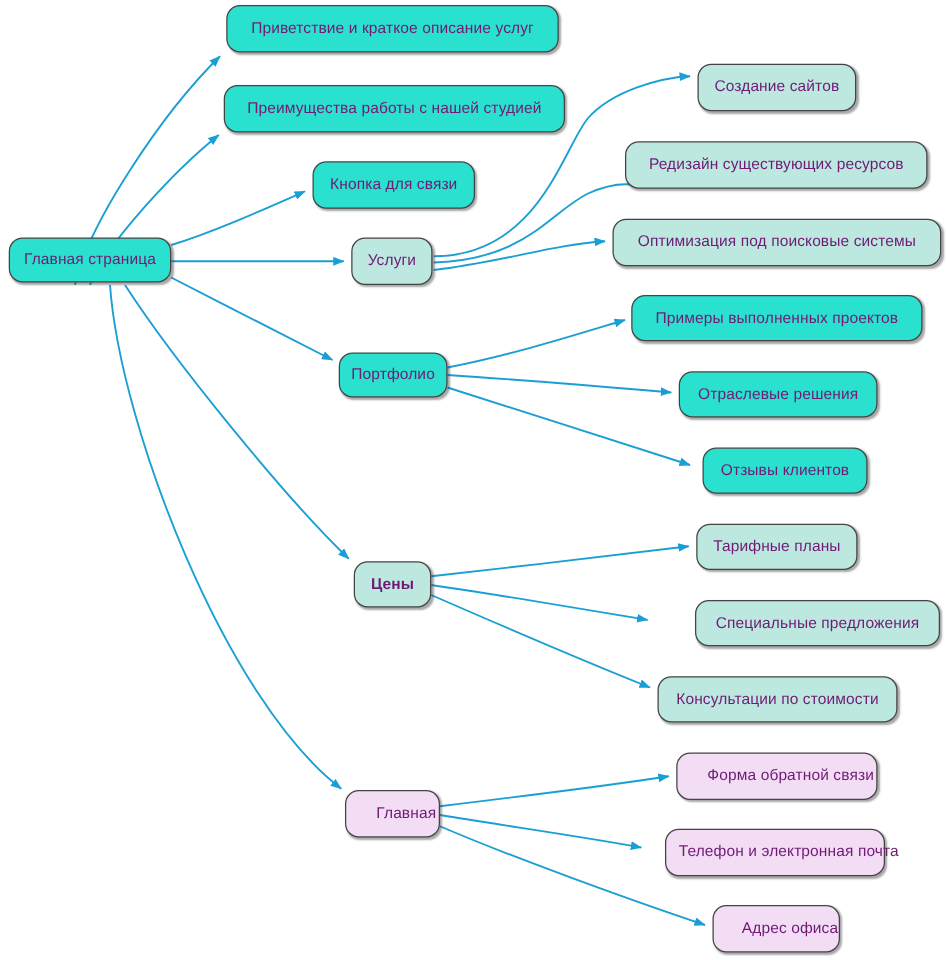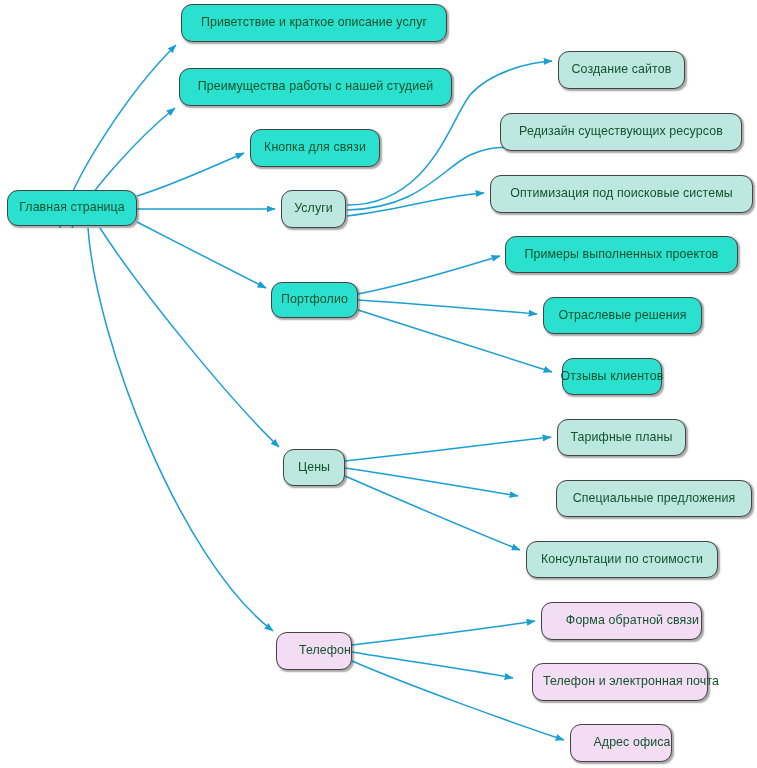--- a/index.html
+++ b/index.html
@@ -27,21 +27,21 @@
     height: 768px;
   }
   .node {
     position: absolute;
     box-sizing: border-box;
     display: flex;
     align-items: center;
     justify-content: center;
     border: 1.3px solid #444444;
     border-radius: 11px;
-    color: #14532d;
+    color: #701a75;
     font-size: 12.4px;
     line-height: 1.1;
     white-space: nowrap;
     letter-spacing: 0.1px;
     box-shadow: 1.5px 1.5px 1.6px rgba(60,60,60,0.45);
     z-index: 3;
   }
   .fill-teal   { background: #2ae0cf; }
   .fill-mint   { background: #bce8e0; }
   .fill-pink   { background: #f2ddf5; padding-left: 22px; }
@@ -110,37 +110,37 @@
       </div>
       <div class="node fill-teal" style="left: 271px; top: 282px; width: 87px; height: 36px;">
         <span class="node-text">Портфолио</span>
       </div>
       <div class="node fill-teal" style="left: 505px; top: 236px; width: 233px; height: 37px;">
         <span class="node-text">Примеры выполненных проектов</span>
       </div>
       <div class="node fill-teal" style="left: 543px; top: 297px; width: 159px; height: 37px;">
         <span class="node-text">Отраслевые решения</span>
       </div>
-      <div class="node fill-teal" style="left: 562px; top: 358px; width: 100px; height: 37px;">
+      <div class="node fill-teal" style="left: 562px; top: 358px; width: 132px; height: 37px;">
         <span class="node-text">Отзывы клиентов</span>
       </div>
-      <div class="node fill-mint" style="left: 283px; top: 449px; width: 62px; height: 37px;">
+      <div class="node fill-mint" style="left: 283px; top: 449px; width: 62px; height: 37px; font-weight: bold;">
         <span class="node-text">Цены</span>
       </div>
       <div class="node fill-mint" style="left: 557px; top: 419px; width: 129px; height: 37px;">
         <span class="node-text">Тарифные планы</span>
       </div>
       <div class="node fill-mint" style="left: 524px; top: 480px; width: 196px; height: 37px; margin-left: 32px;">
         <span class="node-text">Специальные предложения</span>
       </div>
       <div class="node fill-mint" style="left: 526px; top: 541px; width: 192px; height: 37px;">
         <span class="node-text">Консультации по стоимости</span>
       </div>
       <div class="node fill-pink" style="left: 276px; top: 632px; width: 76px; height: 38px;">
-        <span class="node-text">Телефон</span>
+        <span class="node-text">Главная</span>
       </div>
       <div class="node fill-pink" style="left: 541px; top: 602px; width: 161px; height: 38px;">
         <span class="node-text">Форма обратной связи</span>
       </div>
       <div class="node fill-pink" style="left: 532px; top: 663px; width: 176px; height: 38px; align-items: center;">
         <span class="node-text">Телефон и электронная почта</span>
       </div>
       <div class="node fill-pink" style="left: 570px; top: 724px; width: 102px; height: 38px; text-align: center;">
         <span class="node-text">Адрес офиса</span>
       </div>

